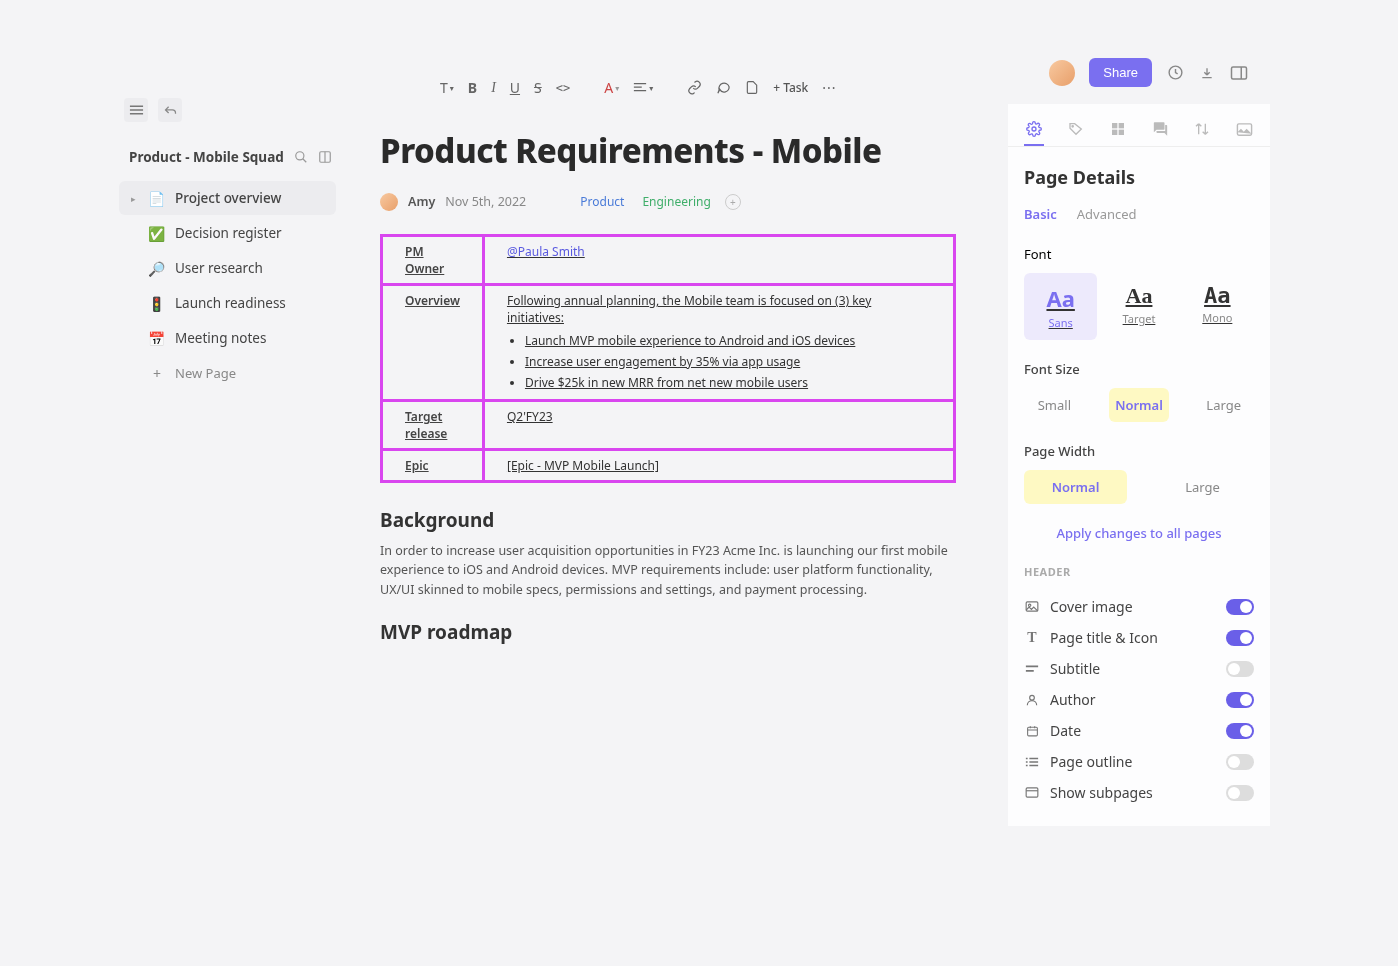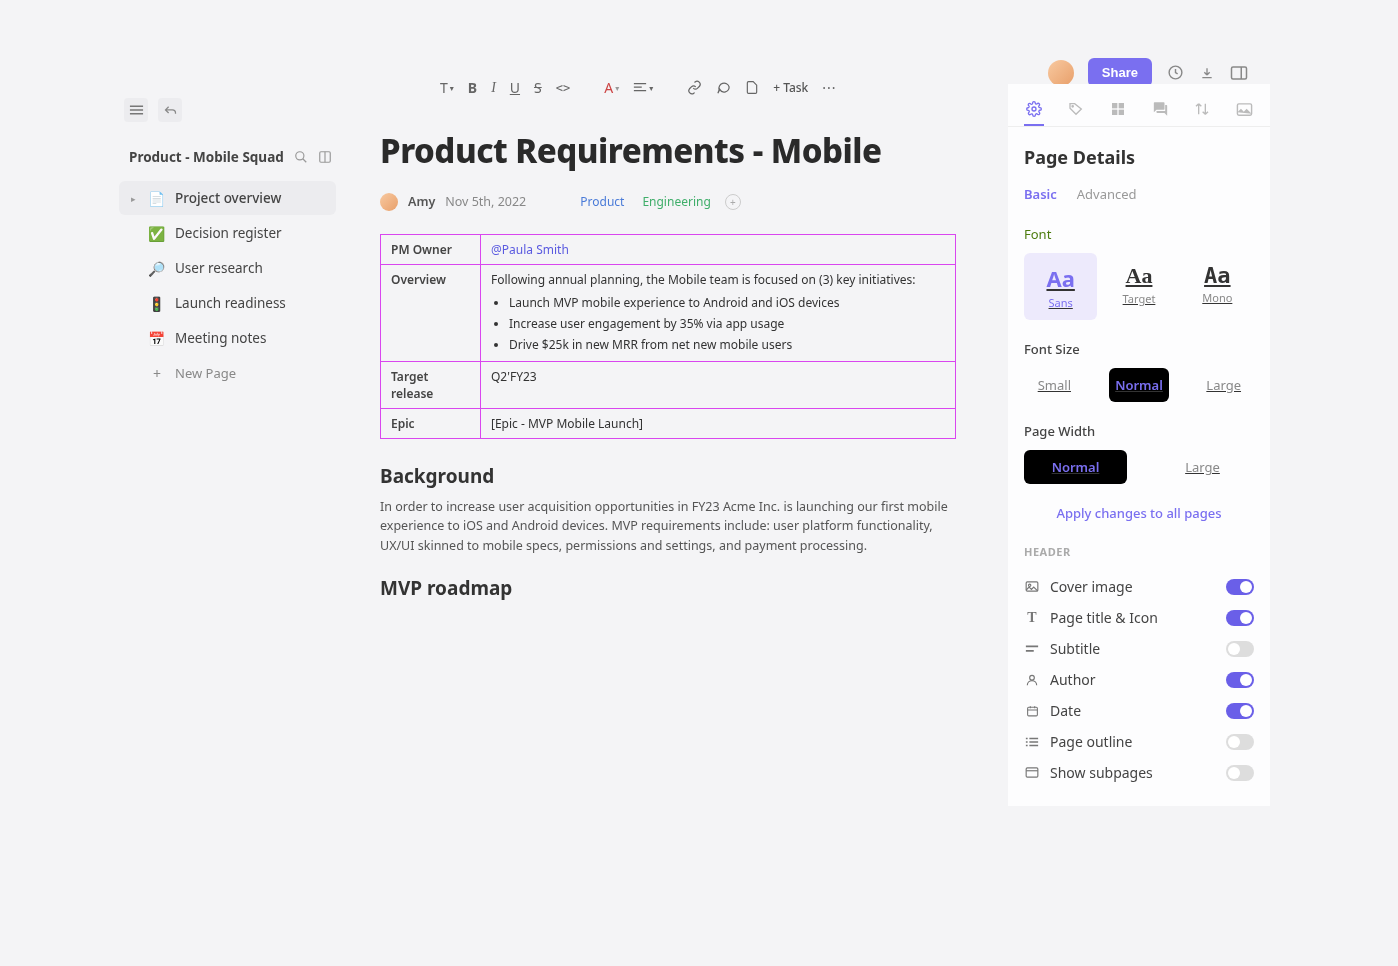--- a/index.html
+++ b/index.html
@@ -1,20 +1,20 @@
 <!DOCTYPE html>
 <html><head>
 <meta charset="utf-8">
 <style>
 * { box-sizing: border-box; margin: 0; padding: 0; }
 body { font-family: -apple-system, system-ui, sans-serif; background: #f4f4f6; color: #333; font-size: 14px; width: 1398px; height: 966px; overflow: hidden; position: relative; }
 
 .top-actions { position: absolute; top: 58px; right: 150px; display: flex; align-items: center; gap: 14px; }
 .avatar { width: 26px; height: 26px; border-radius: 50%; background: linear-gradient(135deg,#f8c9a0,#e89f6a); }
-.share-btn { background: #7a6ff0; color: #fff; border: none; border-radius: 6px; padding: 7px 14px; font-weight: 700; font-size: 13px; cursor: pointer; }
+.share-btn { background: #7a6ff0; color: #fff; border: none; border-radius: 6px; padding: 7px 14px; font-weight: 400; font-size: 13px; cursor: pointer; }
 .top-icon { width: 18px; height: 18px; color: #888; cursor: pointer; display: flex; align-items: center; justify-content: center; }
 
 .toolbar { position: absolute; top: 78px; left: 440px; display: flex; align-items: center; gap: 14px; }
 .tb-item { color: #666; cursor: pointer; font-size: 14px; display: flex; align-items: center; gap: 2px; }
 .tb-item.bold { font-weight: 700; }
 .tb-item.italic { font-style: italic; font-family: serif; }
 .tb-item.underline { text-decoration: underline; }
 .tb-item.strike { text-decoration: line-through; }
 .tb-task { font-size: 12px; color: #555; font-weight: 500; }
 
@@ -36,52 +36,52 @@
 .meta-avatar { width: 18px; height: 18px; border-radius: 50%; background: linear-gradient(135deg,#f8c9a0,#e89f6a); }
 .meta-author { font-weight: 600; color: #555; }
 .meta-date { color: #888; }
 .meta-spacer { width: 30px; }
 .tag { font-size: 12px; padding: 2px 4px; border-radius: 3px; }
 .tag.product { color: #4a7bd8; }
 .tag.engineering { color: #3fae6a; }
 .tag-add { width: 16px; height: 16px; border: 1px solid #ccc; border-radius: 50%; display: flex; align-items: center; justify-content: center; font-size: 10px; color: #aaa; cursor: pointer; }
 
 .info-table { width: 100%; border-collapse: collapse; font-size: 12px; margin-bottom: 24px; }
-.info-table td { border: 1px solid #d946ef; padding: 6px 10px; vertical-align: top; }
+.info-table td { border: 3px solid #d946ef; padding: 6px 22px; vertical-align: top; text-decoration: underline; }
 .info-table td:first-child { font-weight: 600; width: 100px; color: #444; }
 .mention { color: #5a5ae0; }
 .info-table ul { padding-left: 18px; margin-top: 4px; }
 .info-table li { padding: 2px 0; }
 
 .section-h { font-size: 19px; font-weight: 700; color: #333; margin: 10px 0 8px; }
 .body-text { font-size: 12.5px; line-height: 1.55; color: #555; margin-bottom: 20px; }
 
-.right-panel { position: absolute; top: 84px; right: 128px; width: 262px; background: #fdfdfe; }
+.right-panel { position: absolute; top: 104px; right: 128px; width: 262px; background: #fdfdfe; }
 .panel-tabs { display: flex; gap: 22px; padding: 10px 16px 0; border-bottom: 1px solid #eee; }
 .panel-tab { width: 22px; height: 32px; display: flex; align-items: center; justify-content: center; color: #bbb; cursor: pointer; border-bottom: 2px solid transparent; }
 .panel-tab.active { color: #7a6ff0; border-bottom-color: #7a6ff0; }
 .panel-body { padding: 18px 16px; }
 .panel-title { font-size: 18px; font-weight: 700; color: #333; margin-bottom: 16px; }
 .sub-tabs { display: flex; gap: 20px; font-size: 13px; margin-bottom: 18px; }
 .sub-tab { color: #999; cursor: pointer; padding-bottom: 4px; }
 .sub-tab.active { color: #7a6ff0; font-weight: 600; }
-.section-label { font-size: 13px; color: #4d7c0f; margin-bottom: 10px; }
+.section-label { font-size: 13px; color: #000000; margin-bottom: 10px; }
 
 .font-options { display: flex; gap: 5px; margin-bottom: 20px; text-decoration: underline; }
 .font-opt { flex: 1; text-align: center; padding: 10px 4px; border-radius: 6px; cursor: pointer; }
 .font-opt.active { background: #edeafc; }
 .font-opt .aa { font-size: 22px; font-weight: 700; display: block; }
 .font-opt.active .aa, .font-opt.active .fl { color: #7a6ff0; }
 .font-opt.serif .aa { font-family: Georgia, serif; }
 .font-opt.mono .aa { font-family: monospace; }
 .font-opt .fl { font-size: 11px; color: #888; display: block; margin-top: 2px; }
 
-.pill-group { display: flex; gap: 24px; margin-bottom: 20px; text-decoration: underline; }
+.pill-group { display: flex; gap: 24px; margin-bottom: 20px; }
 .pill { flex: 1; text-align: center; padding: 8px 6px; border-radius: 6px; font-size: 13px; color: #888; cursor: pointer; }
-.pill.active { background: #000000; color: #7a6ff0; font-weight: 600; }
+.pill.active { background: #fef9c3; color: #7a6ff0; font-weight: 600; }
 
 .apply-link { text-align: center; color: #7a6ff0; font-size: 13px; font-weight: 500; margin: 8px 0 22px; cursor: pointer; }
 
 .header-label { font-size: 11px; font-weight: 700; letter-spacing: 0.5px; color: #aaa; margin-bottom: 12px; }
 .toggle-row { display: flex; align-items: center; justify-content: space-between; padding: 6px 0; font-size: 14px; color: #444; }
 .toggle-row-left { display: flex; align-items: center; gap: 10px; }
 .toggle-icon { width: 16px; color: #777; display: flex; justify-content: center; }
 .toggle { width: 28px; height: 16px; border-radius: 10px; position: relative; cursor: pointer; background: #ddd; }
 .toggle.on { background: #6a5fe8; }
 .toggle::after { content: ''; width: 12px; height: 12px; background: #fff; border-radius: 50%; position: absolute; top: 2px; left: 2px; transition: .2s; }

